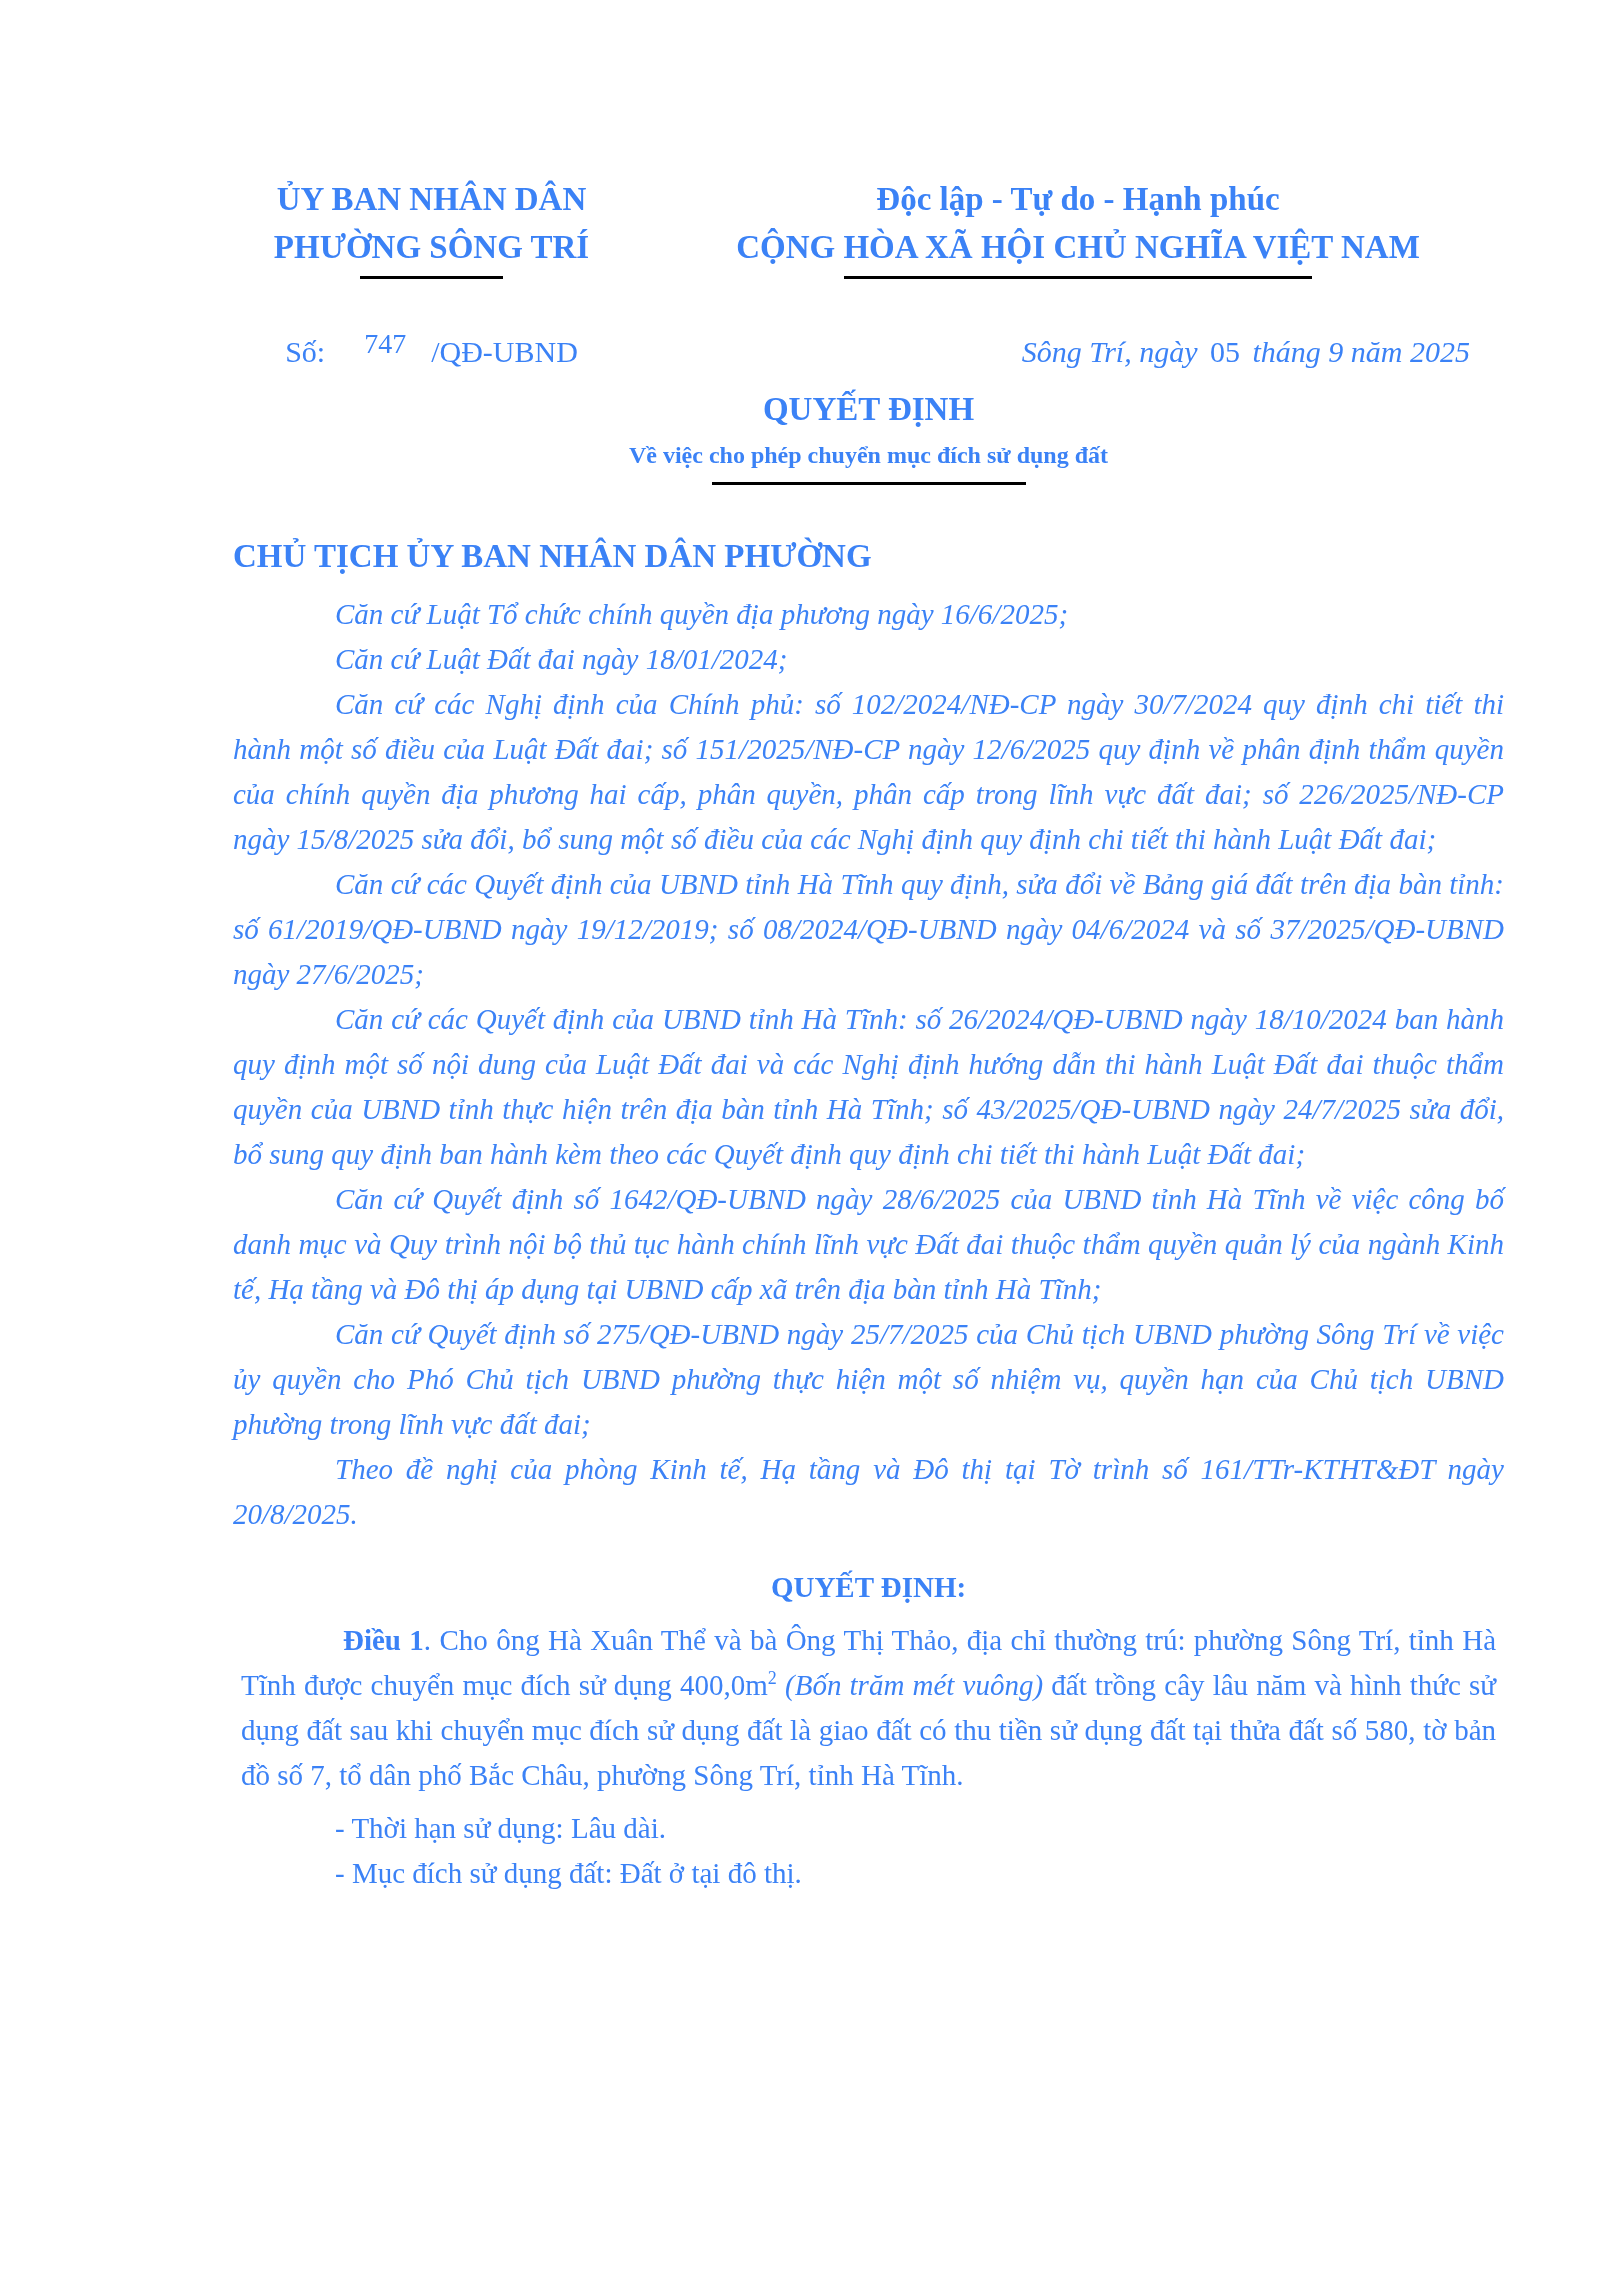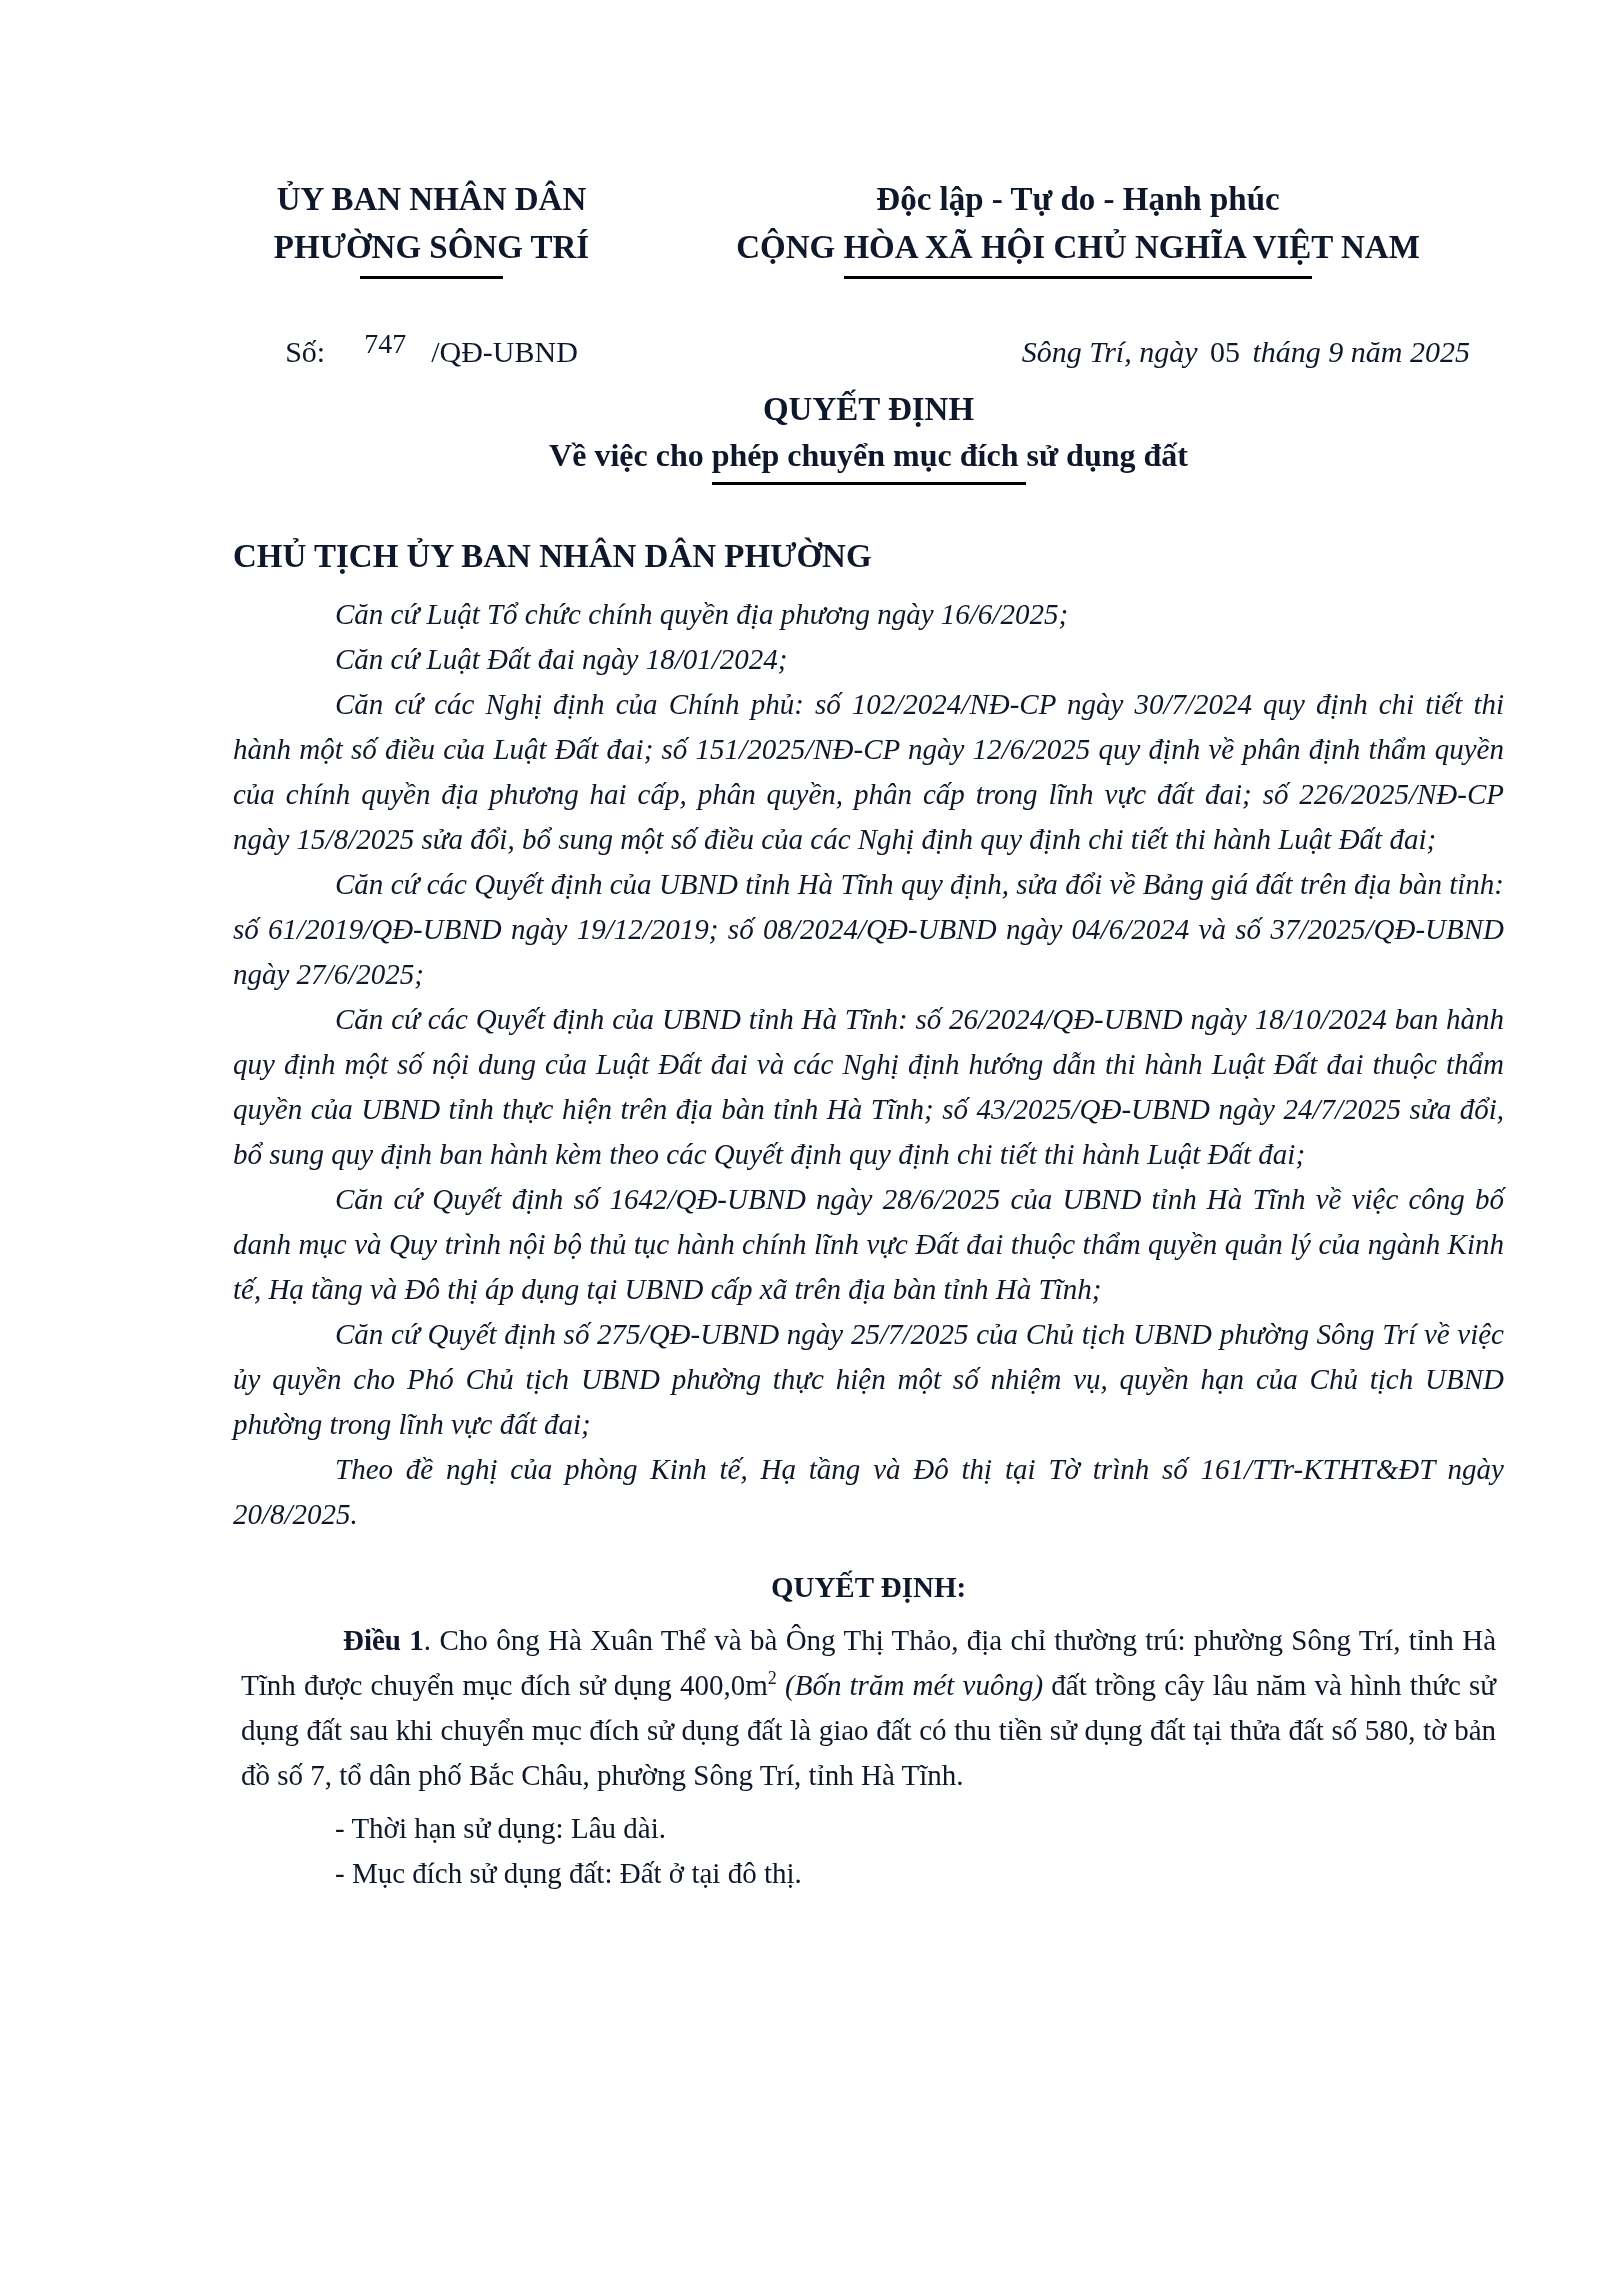--- a/index.html
+++ b/index.html
@@ -1,21 +1,21 @@
 <!DOCTYPE html>
 <html lang="vi" style="font-size:14.3px"><head>
 <meta charset="utf-8">
 <style>
   html,body{margin:0;padding:0;background:#ffffff;}
   .page{
     position:relative;
     width:1620px;
     height:2291px;
     background:#ffffff;
-    color:#0f172a;
+    color:#3b82f6;
     font-family:"Liberation Serif","DejaVu Serif",serif;
     overflow:hidden;
   }
   
   .hdr-left{
     position:absolute; top:175px; left:200px; width:463px;
     text-align:center; font-weight:bold; font-size:33px; line-height:48px;
   }
   .hdr-right{
     position:absolute; top:175px; left:686px; width:784px;
@@ -35,21 +35,21 @@
   .date-line{
     position:absolute; top:331px; left:686px; width:784px;
     text-align:right; font-style:italic; font-size:30px; line-height:41px; white-space:nowrap;
   }
   .date-day{font-style:normal; margin:0 12.5px;}
   
   .title-block{
     position:absolute; top:386px; left:233px; width:1271px; text-align:center;
   }
   .title-main{font-size:33px;font-weight:bold;line-height:46px;}
-  .title-sub{font-size:32px;font-weight:bold;line-height:46px;}
+  .title-sub{font-size:24px;font-weight:bold;line-height:46px;}
   .rule-title{width:314px;border-bottom:3.6px solid #000;margin:3.6px auto 0;}
   .issuer{
     position:absolute; top:533px; left:233px; width:1271px;
     text-align:left; font-weight:bold; font-size:33px; line-height:46px;
   }
   
   .body-block{
     position:absolute; top:592px; left:233px; width:1271px;
     font-size:29px; line-height:45px;
   }

